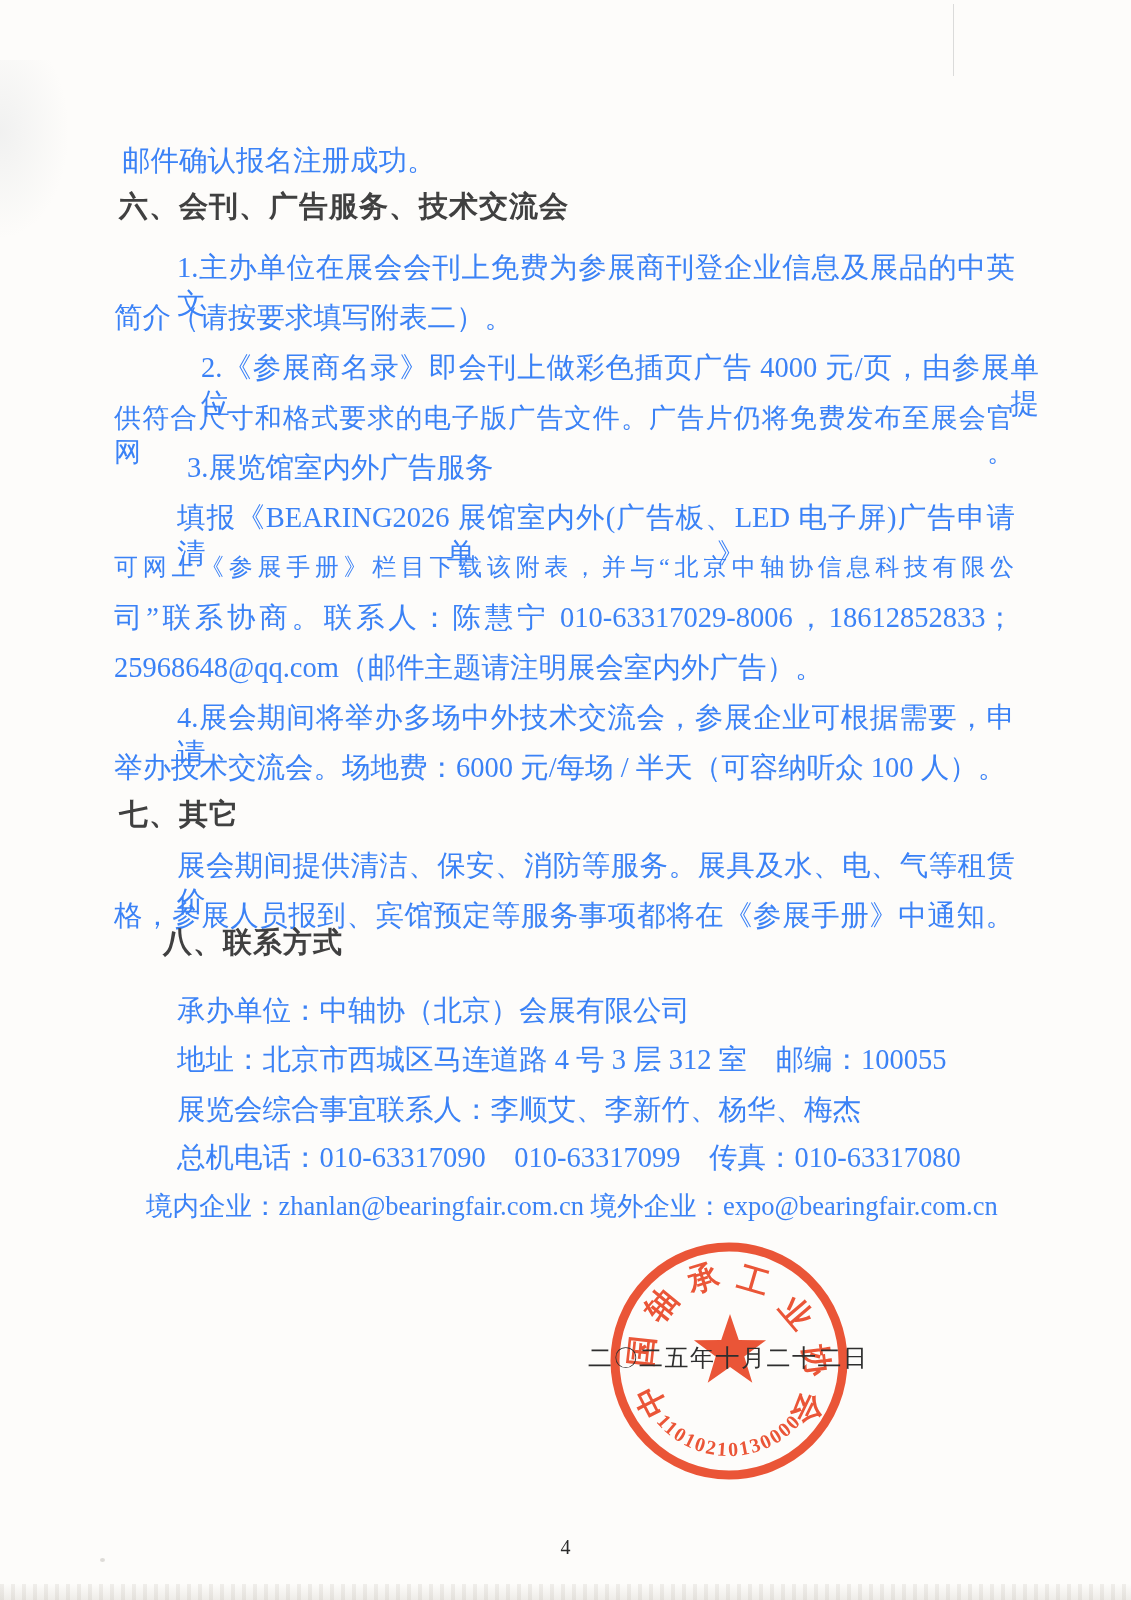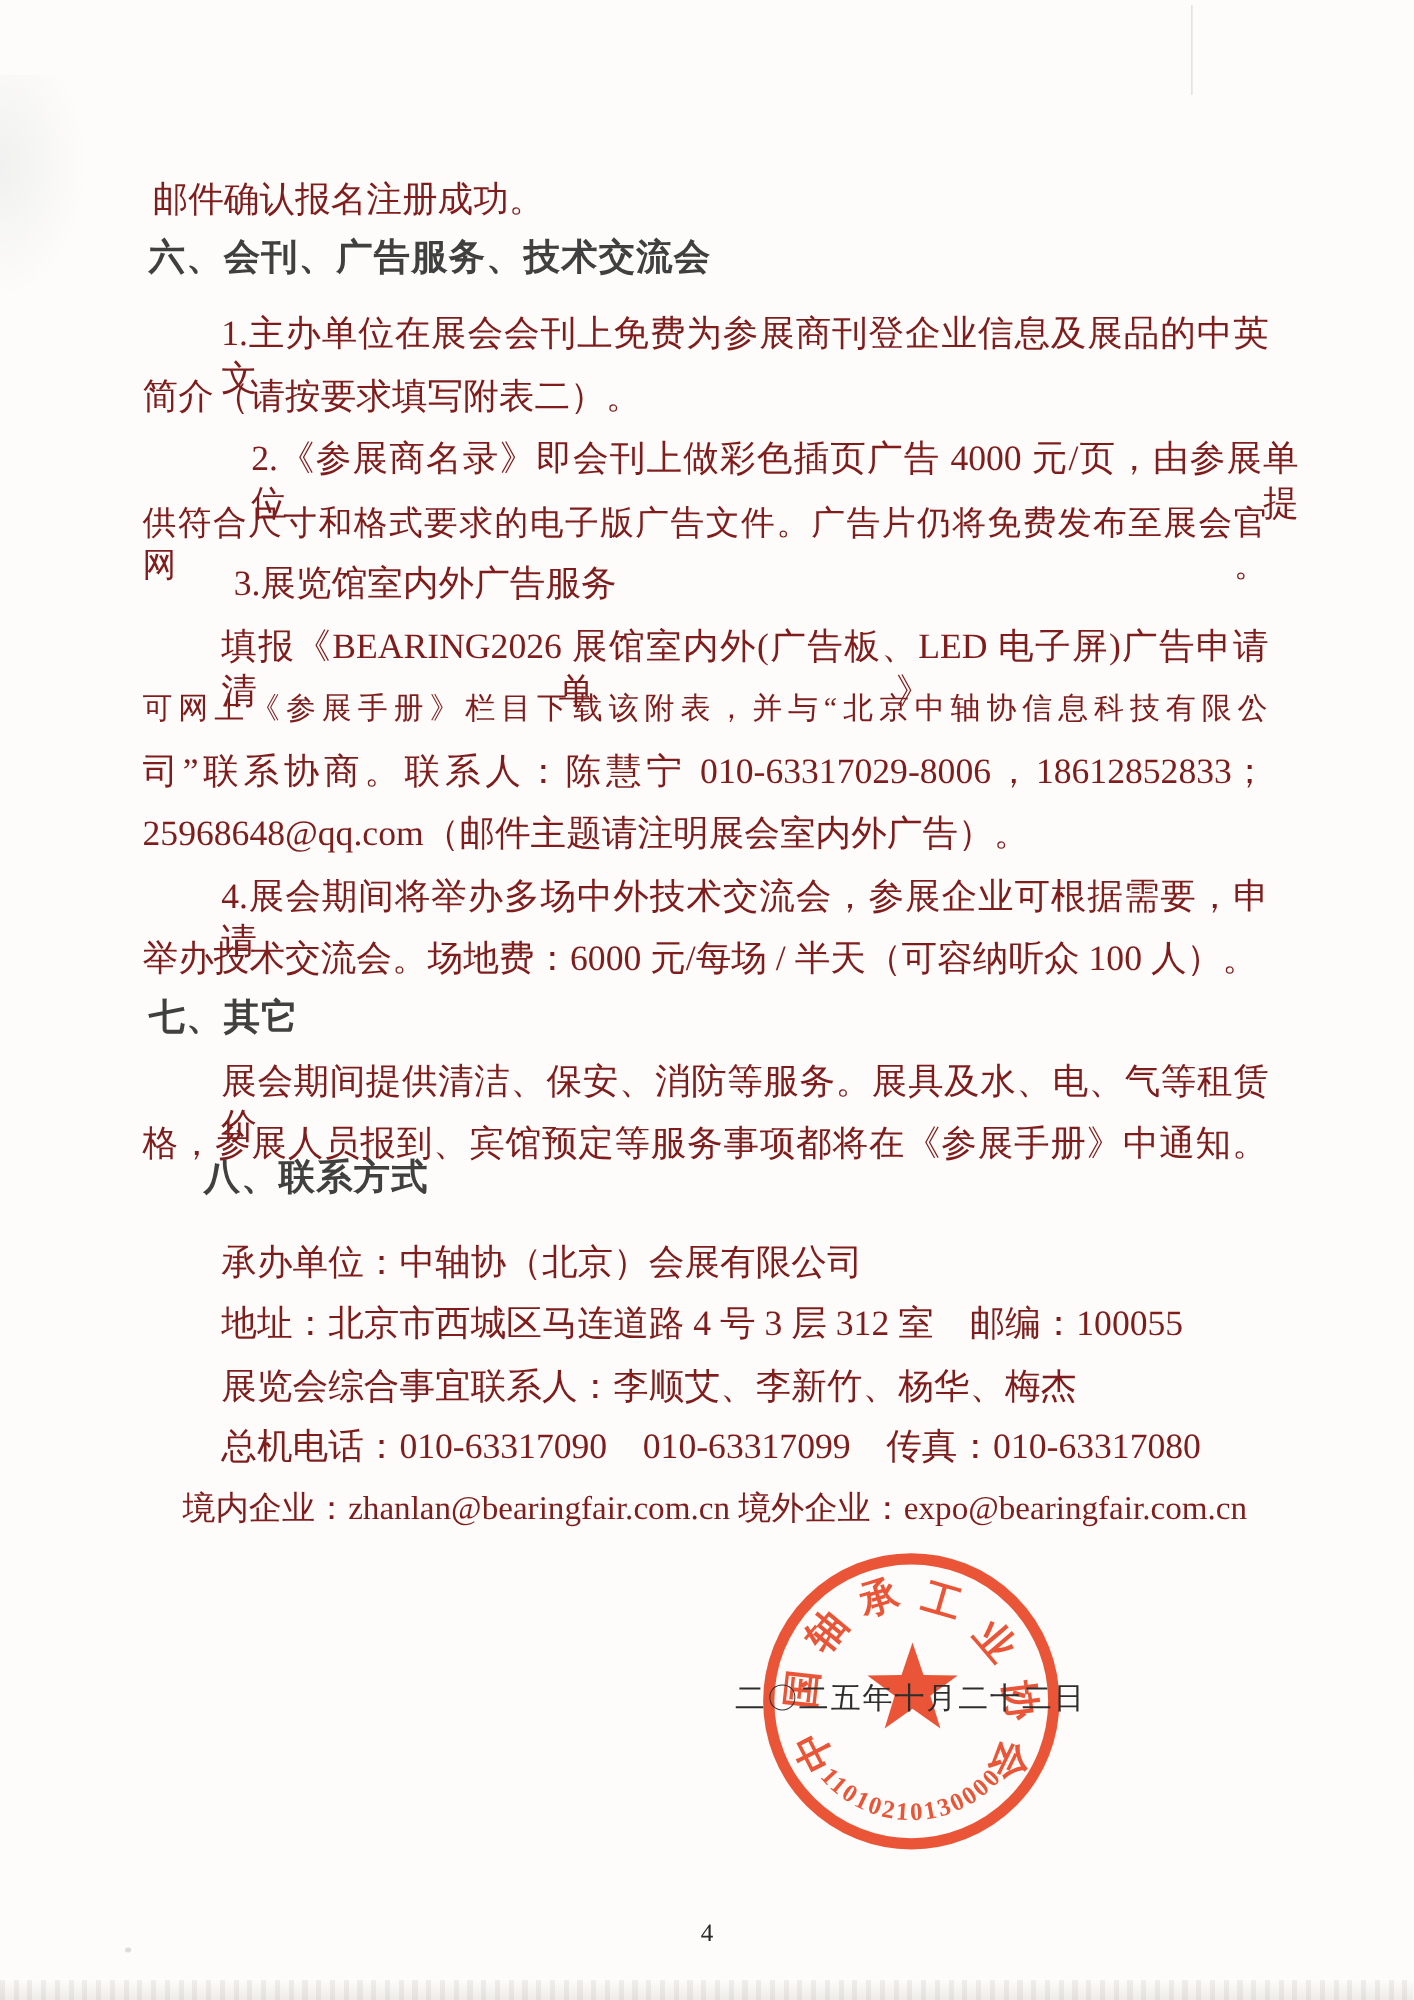--- a/index.html
+++ b/index.html
@@ -4,21 +4,21 @@
 <style>
   html,body{margin:0;padding:0;background:#ffffff;}
   .page{
     position:relative;width:1131px;height:1600px;overflow:hidden;
     background:#fdfcfa;
     font-family:"Liberation Serif","DejaVu Serif",serif;
     color:#1f1f1f;
   }
   .line{
     position:absolute;white-space:pre;
-    font-size:28.5px;line-height:1.25;color:#7f1d1d;font-family:Liberation Serif, serif;
+    font-size:28.5px;line-height:1.25;color:#3b82f6;font-family:Liberation Serif, serif;
   }
   .heading{
     font-family:"Liberation Sans","DejaVu Sans",sans-serif;
     font-weight:bold;font-size:29px;letter-spacing:1px;color:#404040;
   }
   .just{white-space:normal;text-align:justify;text-align-last:justify;}
   .w-a{left:177px;width:838px;}   
   .w-b{left:114px;width:900px;}   
   .l1{top:143px;left:122px;}
   .l2{top:188px;left:119px;}

